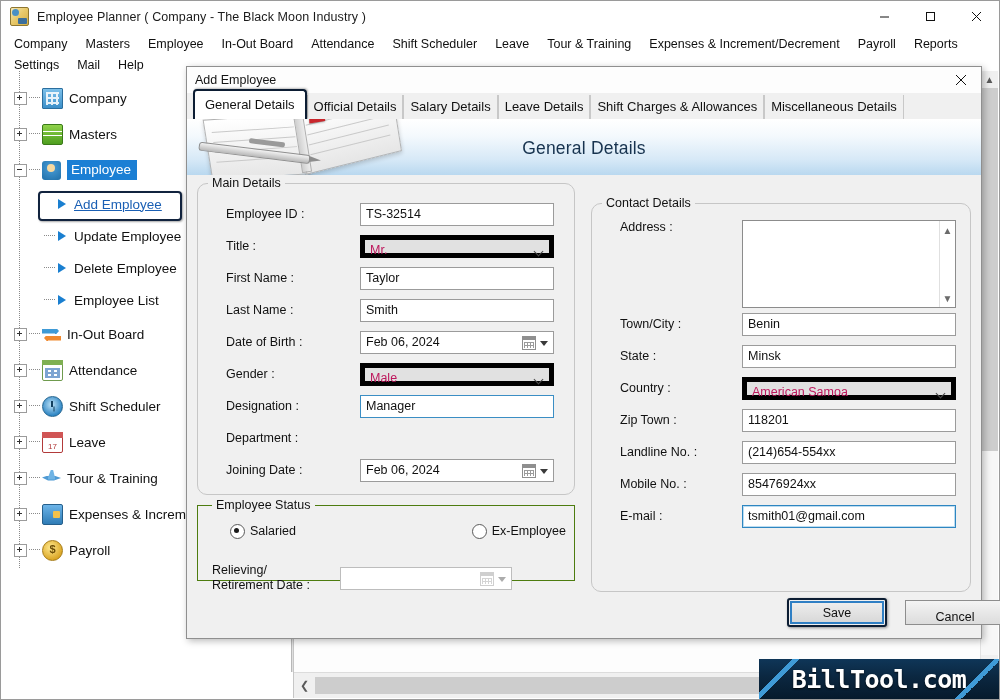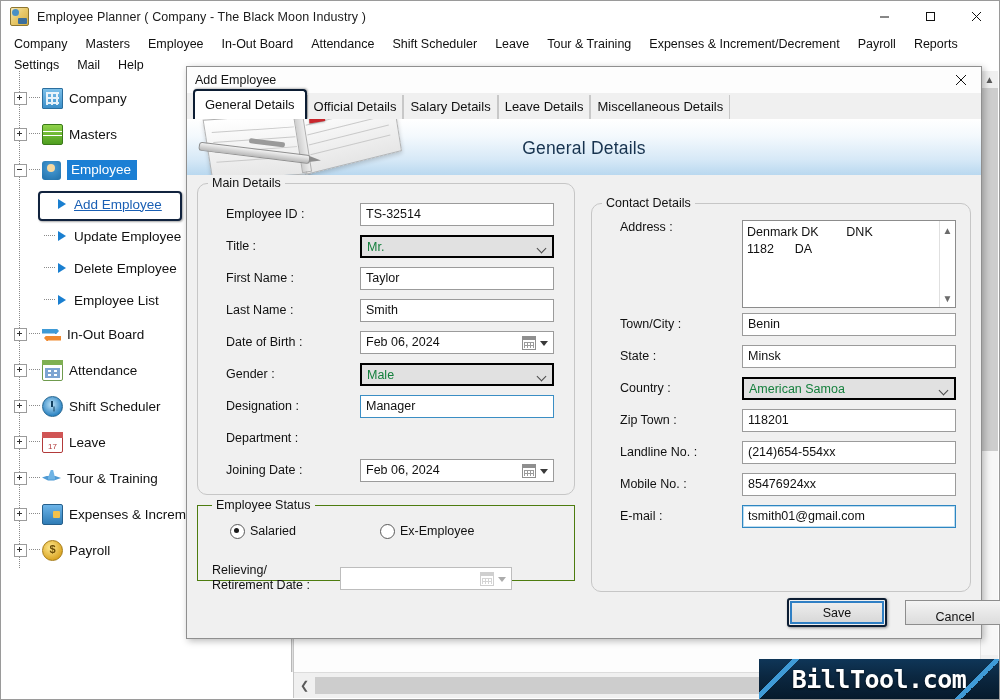--- a/index.html
+++ b/index.html
@@ -149,22 +149,22 @@
   #main-details .lbl{width:152px;padding-left:18px;box-sizing:border-box;}
   #contact-details .lbl{width:140px;padding-left:18px;box-sizing:border-box;}
 
   .fld{height:23px;box-sizing:border-box;background:#fff;border:1px solid #9b9b9b;
     font-size:12.5px;color:#111;padding:0 5px;line-height:21px;white-space:nowrap;overflow:hidden;}
   .fld.blue{border-color:#3b8ec4;}
   .fld.focus{border:1px solid #2e86c1;box-shadow:0 0 0 1px #bcdcf0 inset;}
   #main-details .fld{width:194px;}
   #contact-details .fld{width:214px;}
 
-  .combo{height:23px;box-sizing:border-box;background:#e1e1e1;border:2px solid #000000;
-    font-size:12.5px;color:#15803d;padding:0 5px;line-height:21px;position:relative;white-space:nowrap;}
+  .combo{height:23px;box-sizing:border-box;background:#e1e1e1;border:5px solid #000000;
+    font-size:12.5px;color:#be185d;padding:0 5px;line-height:21px;position:relative;white-space:nowrap;}
   #main-details .combo{width:194px;}
   #contact-details .combo{width:214px;}
   .combo .chev{position:absolute;right:6px;top:8px;width:8px;height:8px;}
   .combo .chev:before{content:"";position:absolute;left:0;top:0;width:6px;height:6px;
     border-right:1.4px solid #4a4a4a;border-bottom:1.4px solid #4a4a4a;transform:rotate(45deg);}
 
   .datefld{position:relative;}
   .datefld .cal{position:absolute;right:17px;top:4px;width:12px;height:12px;background:#fff;border:1px solid #8f8f8f;}
   .datefld .cal:before{content:"";position:absolute;left:0;top:0;right:0;height:3px;background:#8f8f8f;}
   .datefld .cal:after{content:"";position:absolute;left:1px;top:5px;right:1px;bottom:1px;
@@ -179,21 +179,21 @@
   #address-row{display:flex;align-items:flex-start;height:auto;margin-top:2px;}
   #address-box{width:214px;height:88px;background:#fff;border:1px solid #8c8c8c;position:relative;box-sizing:border-box;}
   #address-text{position:absolute;left:4px;top:3px;right:17px;font-size:12.5px;color:#111;line-height:17px;white-space:pre;}
   #address-sb{position:absolute;right:0;top:0;bottom:0;width:15px;background:#fff;border-left:1px solid #e0e0e0;}
   #address-sb .a{position:absolute;left:0;right:0;height:14px;display:flex;align-items:center;justify-content:center;color:#6b6b6b;font-size:10px;}
   #address-sb .a.up{top:2px;} #address-sb .a.dn{bottom:2px;}
 
   
   #emp-status{margin-top:10px;border:1px solid #4d7c0f;position:relative;padding:14px 8px 8px 8px;box-sizing:border-box;height:76px;}
   #emp-status > .gtitle{position:absolute;top:-8px;left:14px;background:#f0f0f0;padding:0 4px;font-size:12.5px;color:#111;}
-  .radio-row{display:flex;align-items:center;height:22px;padding-left:24px;}
+  .radio-row{display:flex;align-items:center;height:22px;padding-left:24px;justify-content:space-between;}
   .radio{width:13px;height:13px;border:1px solid #5a5a5a;border-radius:50%;background:#fff;position:relative;flex:none;margin-right:5px;}
   .radio.on:after{content:"";position:absolute;left:3px;top:3px;width:5px;height:5px;border-radius:50%;background:#1a1a1a;}
   .rlabel{font-size:12.5px;color:#111;}
   #relieving-row{display:flex;align-items:center;margin-top:21px;}
   #relieving-label{width:134px;font-size:12.5px;color:#111;line-height:15px;padding-left:6px;box-sizing:border-box;}
 
   
   #dlg-footer{position:absolute;left:0;right:0;bottom:0;height:46px;background:#f0f0f0;}
   .btn{position:absolute;height:25px;background:linear-gradient(180deg,#f4f4f4,#dcdcdc);border:1px solid #8d8d8d;
     font-size:12.5px;color:#111;display:flex;align-items:flex-end;justify-content:center;box-sizing:border-box;}
@@ -378,20 +378,21 @@
             <line x1="11" y1="1" x2="1" y2="11" stroke="currentColor" stroke-width="1"></line>
           </svg>
       </div>
     </div>
 
     <div id="tabstrip">
         <div class="tab active">General Details</div>
         <div class="tab">Official Details</div>
         <div class="tab">Salary Details</div>
         <div class="tab">Leave Details</div>
+        <div class="tab">Shift Charges &amp; Allowances</div>
         <div class="tab">Miscellaneous Details</div>
       </div>
 
     <div id="banner">
       <div id="bk">
         <div class="pg pgl">
           <div class="ln" style="top:12px"></div>
             <div class="ln" style="top:22px"></div>
           <div class="ln" style="top:32px"></div>
             <div class="ln" style="top:42px"></div>
@@ -481,22 +482,20 @@
           </div>
         </div>
       </div>
 
       <div class="group" id="contact-details">
         <div class="gtitle">Contact Details</div>
 
         <div class="row" id="address-row">
           <div class="lbl">Address :</div>
           <div id="address-box">
-            <div id="address-text">Denmark DK        DNK
-1182      DA</div>
             <div id="address-sb">
               <div class="a up">▲</div>
               <div class="a dn">▼</div>
             </div>
           </div>
         </div>
 
         <div id="contact-rows">
             <div class="row">
               <div class="lbl">Town/City :</div>

